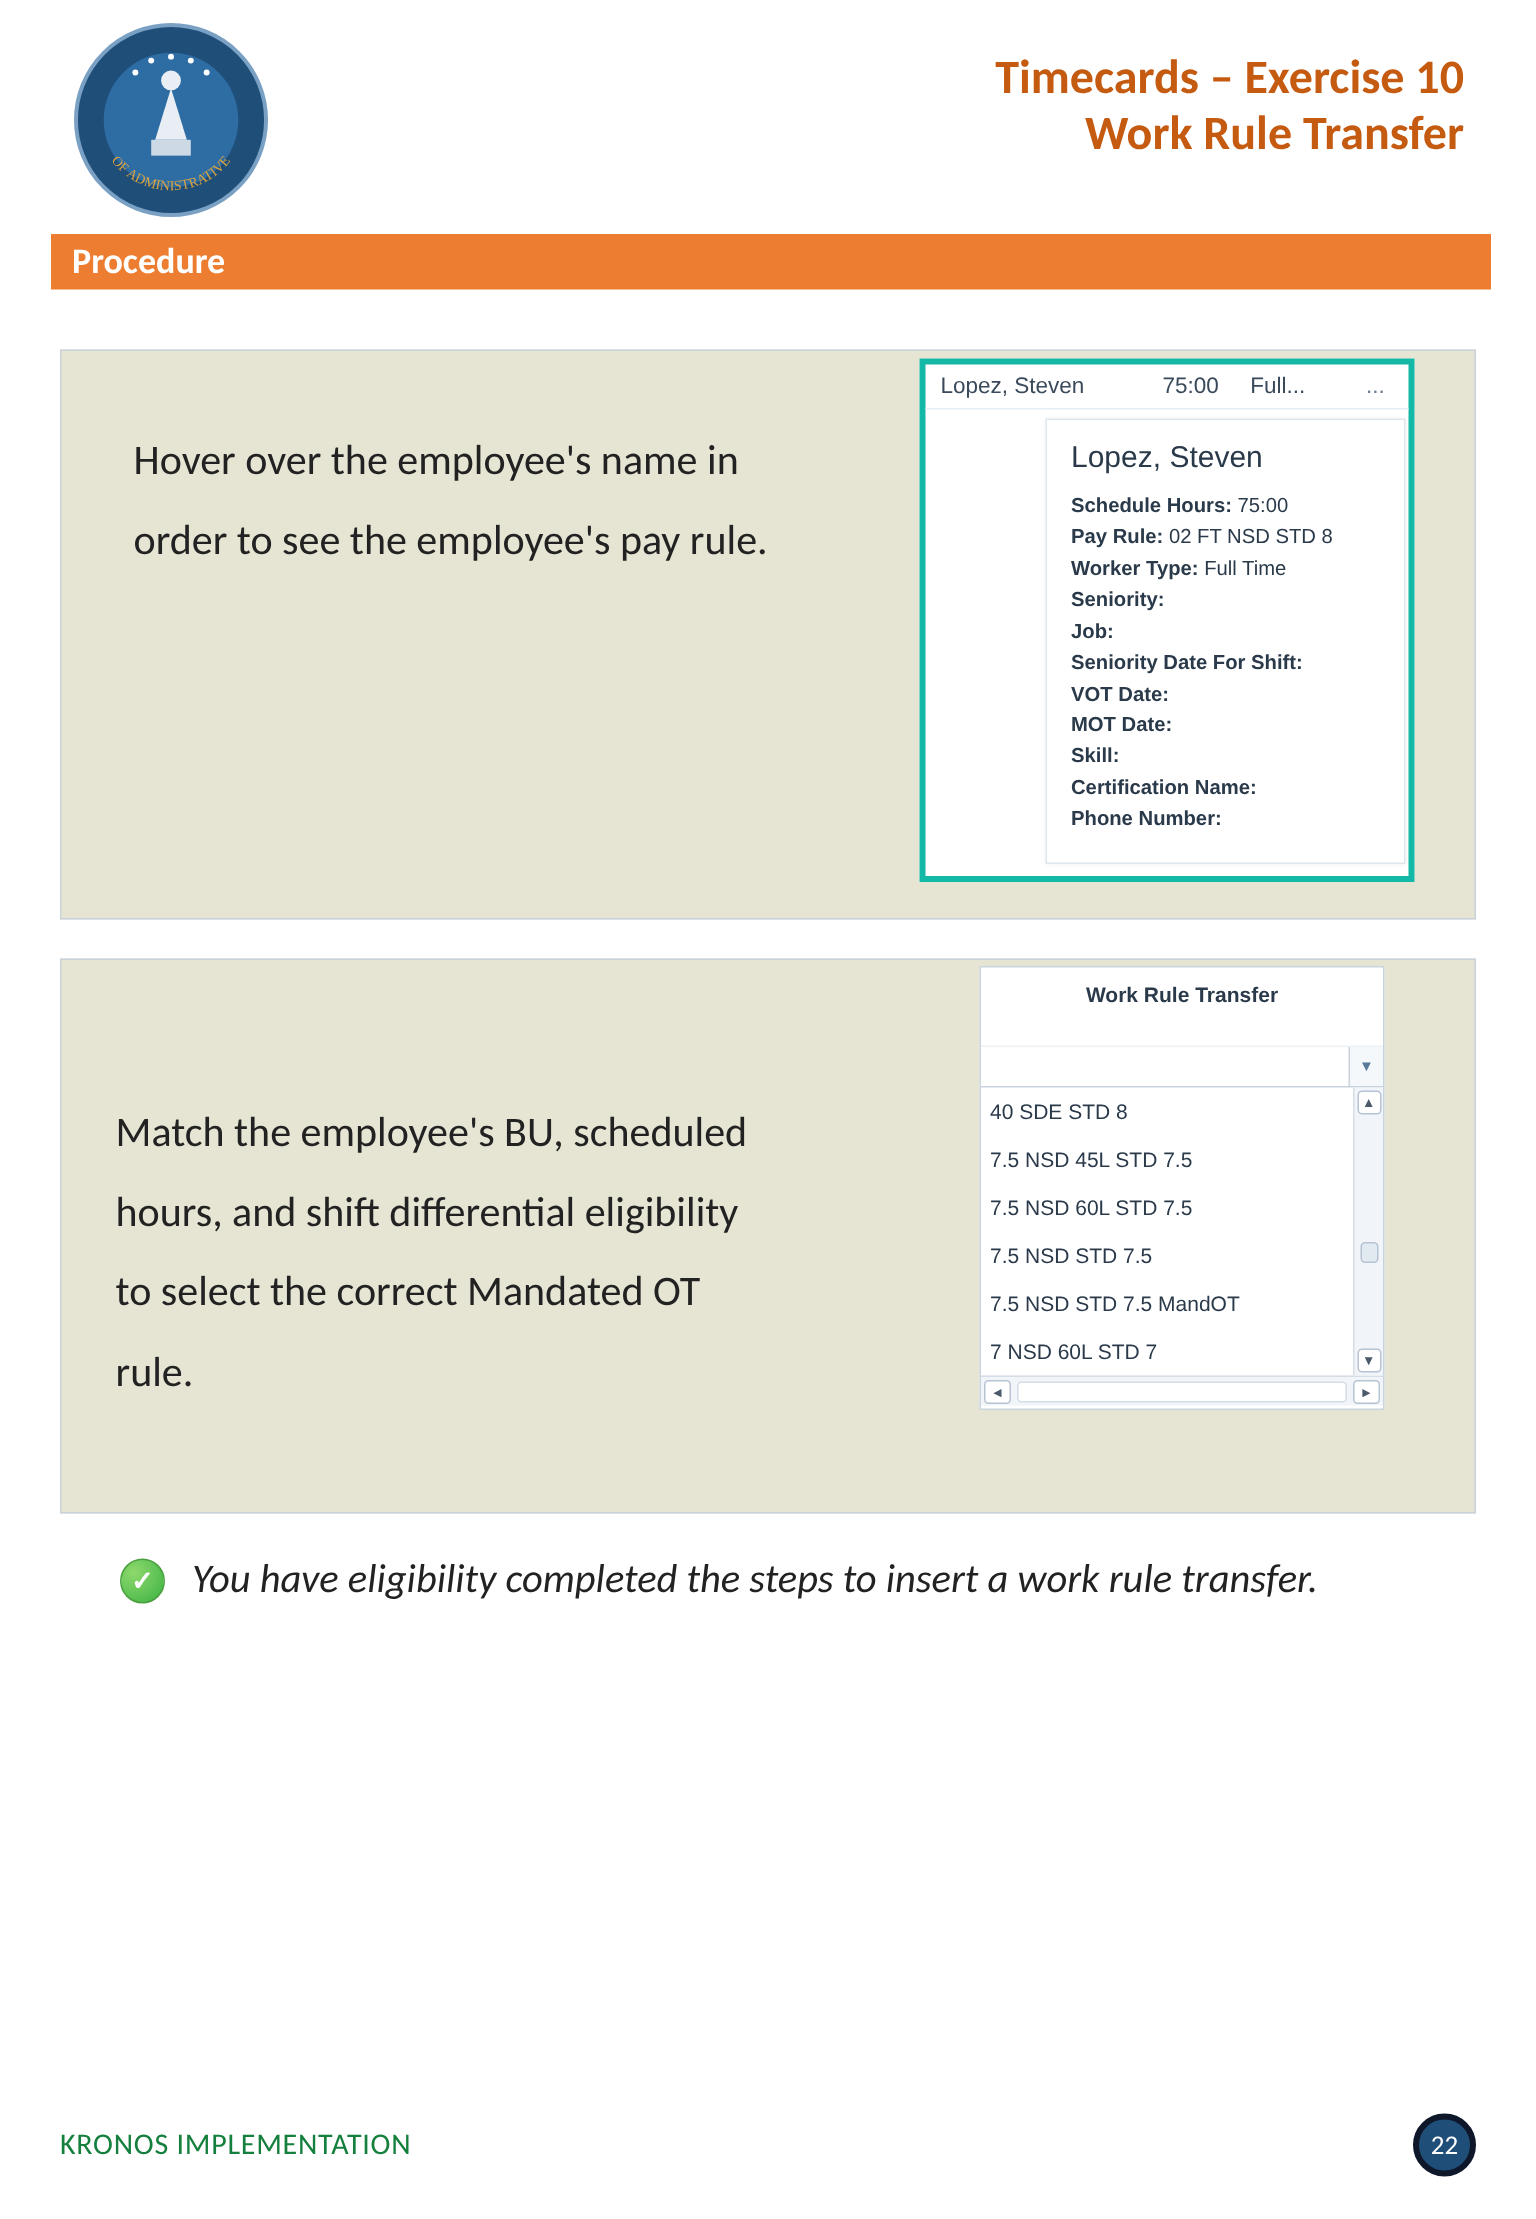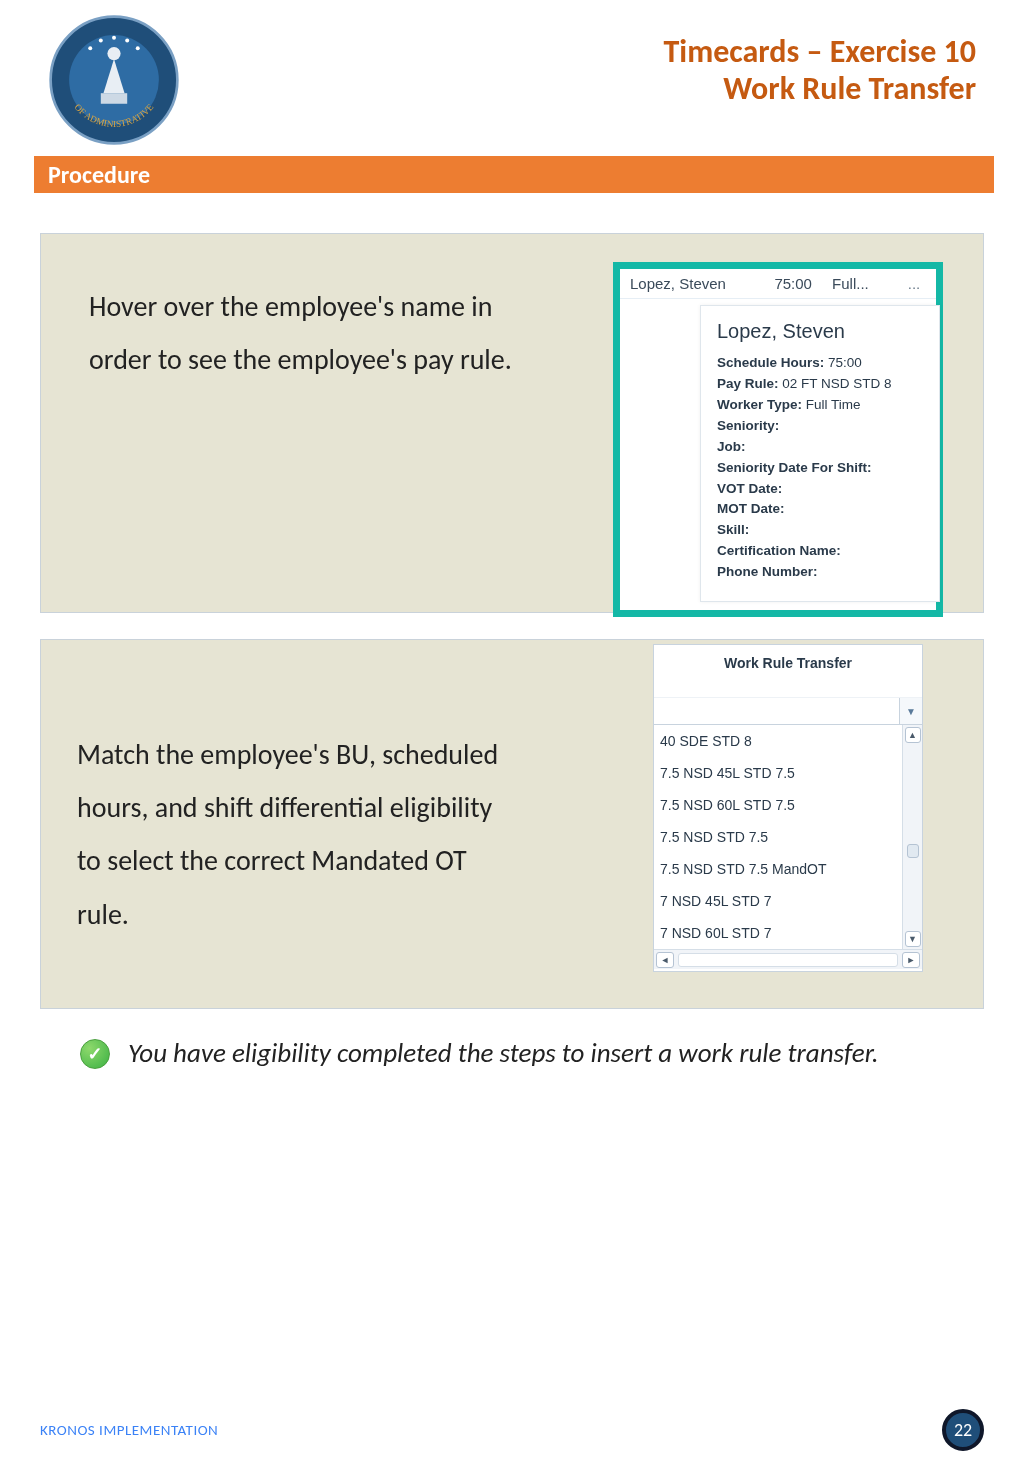--- a/index.html
+++ b/index.html
@@ -60,24 +60,24 @@
     color: #222;
     max-width: 440px;
   }
   .instr1 { top: 46px; margin-left: 12px; }
   .instr2 { top: 88px; }
 
   
   .shot1 {
     position: absolute;
     right: 40px;
-    top: 28px;
+    top: 5px;
     width: 330px;
     background: #fff;
-    border: 7px solid #14b8a6;
+    border: 4px solid #14b8a6;
     font-family: Arial, sans-serif;
   }
   .emp-row {
     display: flex;
     padding: 6px 10px;
     font-size: 15px;
     border-bottom: 1px solid #e6eef5;
     color: #3a4a5a;
   }
   .emp-row .name { flex: 1.6; }
@@ -229,22 +229,22 @@
   .footer {
     position:absolute;
     bottom:28px;
     left:40px;
     right:40px;
     display:flex;
     align-items:center;
     justify-content:space-between;
   }
   .footer-label {
-    color:#3b82f6;
-    font-size:15px;
+    color:#15803d;
+    font-size:20px;
     letter-spacing:0.5px;
   }
   .page-badge {
     width:42px;height:42px;
     border-radius:50%;
     border:4px solid #0f172a;
     background:#1f4e79;
     color:#fff;
     display:flex;align-items:center;justify-content:center;
     font-size:18px;
@@ -323,21 +323,20 @@
         <div class="wrt-input"></div>
         <div class="wrt-arrow">▼</div>
       </div>
       <div class="wrt-body">
         <div class="wrt-list" id="wrt-list">
             <div class="wrt-opt">40 SDE STD 8</div>
             <div class="wrt-opt">7.5 NSD 45L STD 7.5</div>
             <div class="wrt-opt">7.5 NSD 60L STD 7.5</div>
             <div class="wrt-opt">7.5 NSD STD 7.5</div>
             <div class="wrt-opt">7.5 NSD STD 7.5 MandOT</div>
-            <div class="wrt-opt">7 NSD 45L STD 7</div>
             <div class="wrt-opt">7 NSD 60L STD 7</div>
           </div>
         <div class="wrt-scroll">
           <div class="scroll-btn">▲</div>
           <div class="scroll-thumb"></div>
           <div class="scroll-btn">▼</div>
         </div>
       </div>
       <div class="wrt-hscroll">
         <div class="hscroll-btn">◄</div>

